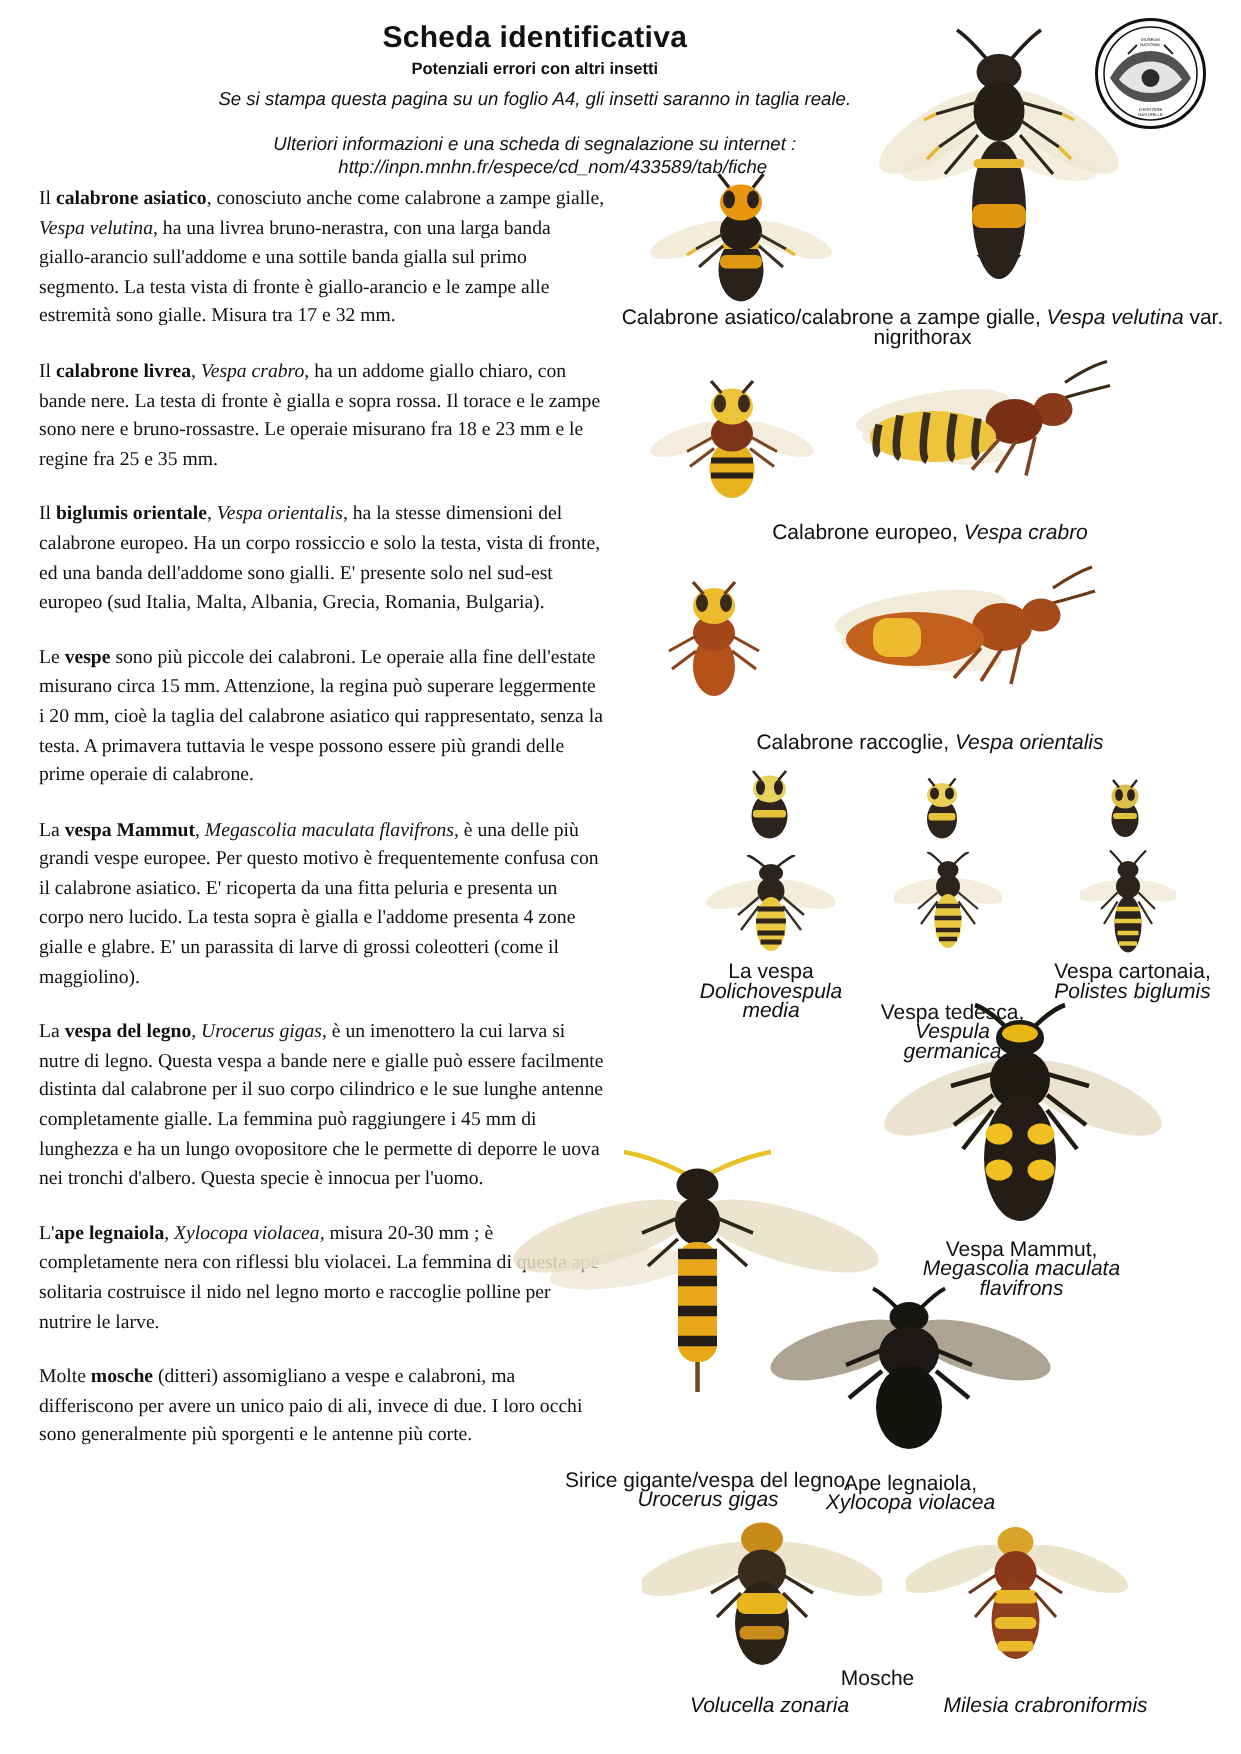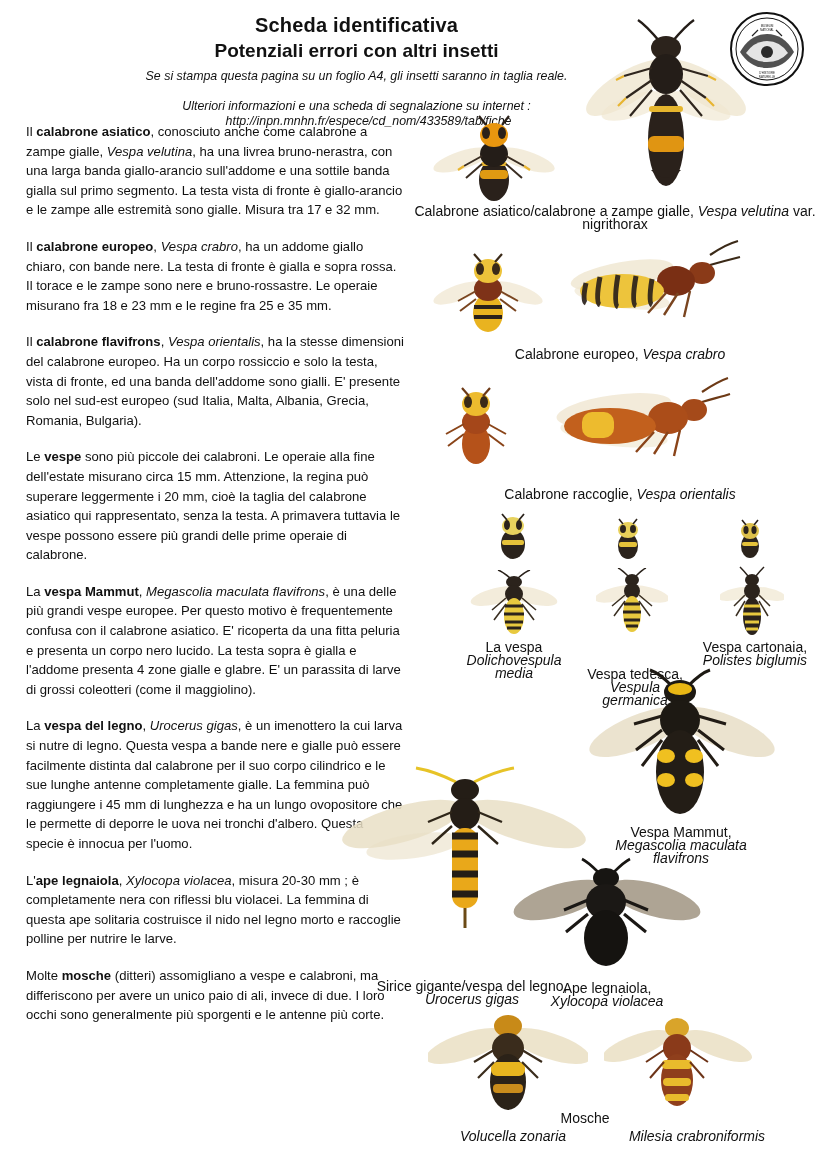--- a/index.html
+++ b/index.html
@@ -29,21 +29,21 @@
     width: 713px;
     text-align: center;
   }
   .title {
     font-size: 20px;
     font-weight: bold;
     margin: 6px 0 0 0;
     letter-spacing: 0.2px;
   }
   .subtitle {
-    font-size: 19px;
+    font-size: 11px;
     font-weight: bold;
     margin: 3px 0 0 0;
   }
   .note {
     font-size: 12.4px;
     font-style: italic;
     margin: 7px 0 16px 0;
   }
   .note2 {
     font-size: 12.4px;
@@ -72,20 +72,21 @@
     left: 26px;
     top: 122px;
     width: 378px;
   }
   .para {
     font-size: 13.1px;
     line-height: 19.6px;
     margin: 0 0 17px 0;
     text-align: left;
     color: #111;
+    font-family: Liberation Serif, serif;
   }
   .para b { font-weight: bold; }
   .para i { font-style: italic; }
 
   
   .fig-caption {
     position: absolute;
     font-size: 14px;
     text-align: center;
     line-height: 13px;
@@ -121,22 +122,22 @@
       <path d="M22 24 L28 18 M52 24 L46 18" stroke="#222" stroke-width="1.2"></path>
       <text x="37" y="15" font-size="2.8" text-anchor="middle" fill="#111" font-family="'Liberation Sans',sans-serif">MUSEUM</text>
       <text x="37" y="18.6" font-size="2.8" text-anchor="middle" fill="#111" font-family="'Liberation Sans',sans-serif">NATIONAL</text>
       <text x="37" y="62" font-size="2.8" text-anchor="middle" fill="#111" font-family="'Liberation Sans',sans-serif">D'HISTOIRE</text>
       <text x="37" y="65.6" font-size="2.8" text-anchor="middle" fill="#111" font-family="'Liberation Sans',sans-serif">NATURELLE</text>
     </svg>
   </div>
 
   <div class="text-col">
     <p class="para">Il <b>calabrone asiatico</b>, conosciuto anche come calabrone a zampe gialle, <i>Vespa velutina</i>, ha una livrea bruno-nerastra, con una larga banda giallo-arancio sull'addome e una sottile banda gialla sul primo segmento. La testa vista di fronte è giallo-arancio e le zampe alle estremità sono gialle. Misura tra 17 e 32 mm.</p>
-    <p class="para">Il <b>calabrone europeo</b>, <i>Vespa crabro</i>, ha un addome giallo chiaro, con bande nere. La testa di fronte è gialla e sopra rossa. Il torace e le zampe sono nere e bruno-rossastre. Le operaie misurano fra 18 e 23 mm e le regine fra 25 e 35 mm.</p>
-    <p class="para">Il <b>calabrone flavifrons</b>, <i>Vespa orientalis</i>, ha la stesse dimensioni del calabrone europeo. Ha un corpo rossiccio e solo la testa, vista di fronte, ed una banda dell'addome sono gialli. E' presente solo nel sud-est europeo (sud Italia, Malta, Albania, Grecia, Romania, Bulgaria).</p>
+    <p class="para">Il <b>calabrone livrea</b>, <i>Vespa crabro</i>, ha un addome giallo chiaro, con bande nere. La testa di fronte è gialla e sopra rossa. Il torace e le zampe sono nere e bruno-rossastre. Le operaie misurano fra 18 e 23 mm e le regine fra 25 e 35 mm.</p>
+    <p class="para">Il <b>biglumis orientale</b>, <i>Vespa orientalis</i>, ha la stesse dimensioni del calabrone europeo. Ha un corpo rossiccio e solo la testa, vista di fronte, ed una banda dell'addome sono gialli. E' presente solo nel sud-est europeo (sud Italia, Malta, Albania, Grecia, Romania, Bulgaria).</p>
     <p class="para">Le <b>vespe</b> sono più piccole dei calabroni. Le operaie alla fine dell'estate misurano circa 15 mm. Attenzione, la regina può superare leggermente i 20 mm, cioè la taglia del calabrone asiatico qui rappresentato, senza la testa. A primavera tuttavia le vespe possono essere più grandi delle prime operaie di calabrone.</p>
     <p class="para">La <b>vespa Mammut</b>, <i>Megascolia maculata flavifrons</i>, è una delle più grandi vespe europee. Per questo motivo è frequentemente confusa con il calabrone asiatico. E' ricoperta da una fitta peluria e presenta un corpo nero lucido. La testa sopra è gialla e l'addome presenta 4 zone gialle e glabre. E' un parassita di larve di grossi coleotteri (come il maggiolino).</p>
     <p class="para">La <b>vespa del legno</b>, <i>Urocerus gigas</i>, è un imenottero la cui larva si nutre di legno. Questa vespa a bande nere e gialle può essere facilmente distinta dal calabrone per il suo corpo cilindrico e le sue lunghe antenne completamente gialle. La femmina può raggiungere i 45 mm di lunghezza e ha un lungo ovopositore che le permette di deporre le uova nei tronchi d'albero. Questa specie è innocua per l'uomo.</p>
     <p class="para" style="margin-top:6px;">L'<b>ape legnaiola</b>, <i>Xylocopa violacea</i>, misura 20-30 mm ; è completamente nera con riflessi blu violacei. La femmina di questa ape solitaria costruisce il nido nel legno morto e raccoglie polline per nutrire le larve.</p>
     <p class="para" style="margin-top:12px;">Molte <b>mosche</b> (ditteri) assomigliano a vespe e calabroni, ma differiscono per avere un unico paio di ali, invece di due. I loro occhi sono generalmente più sporgenti e le antenne più corte.</p>
   </div>
 
   <div class="plate" style="left:424px; top:108px; width:140px; height:98px;">
     <svg width="140" height="98" viewBox="0 0 140 98">
 

